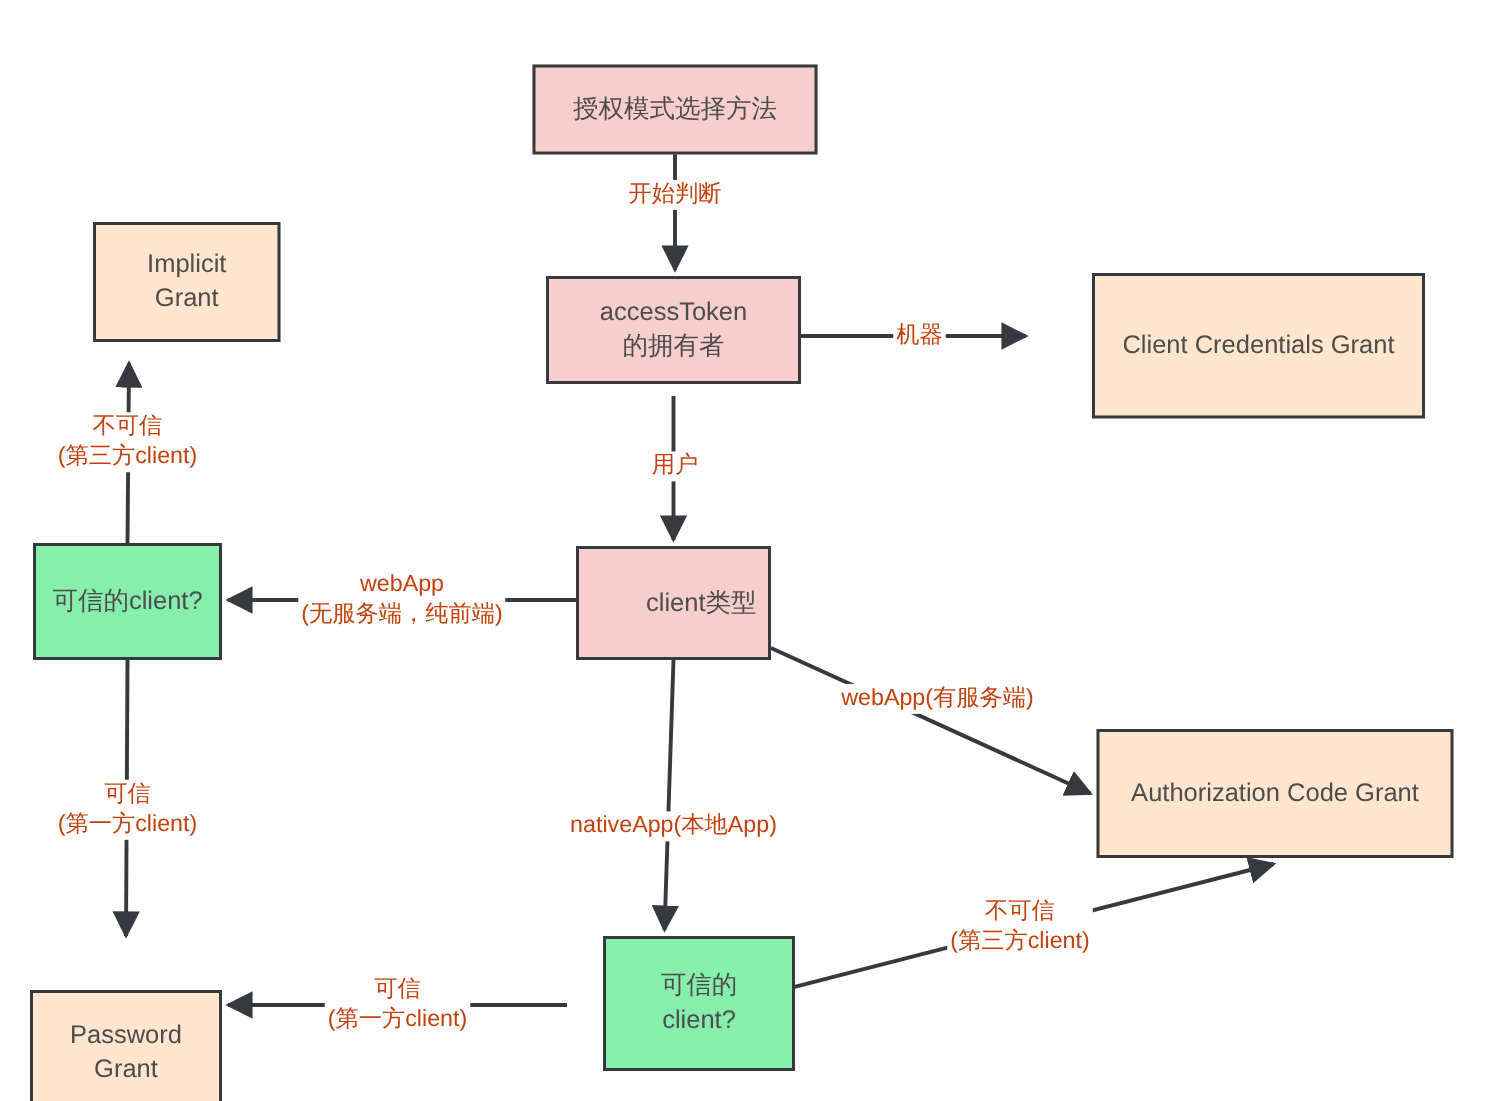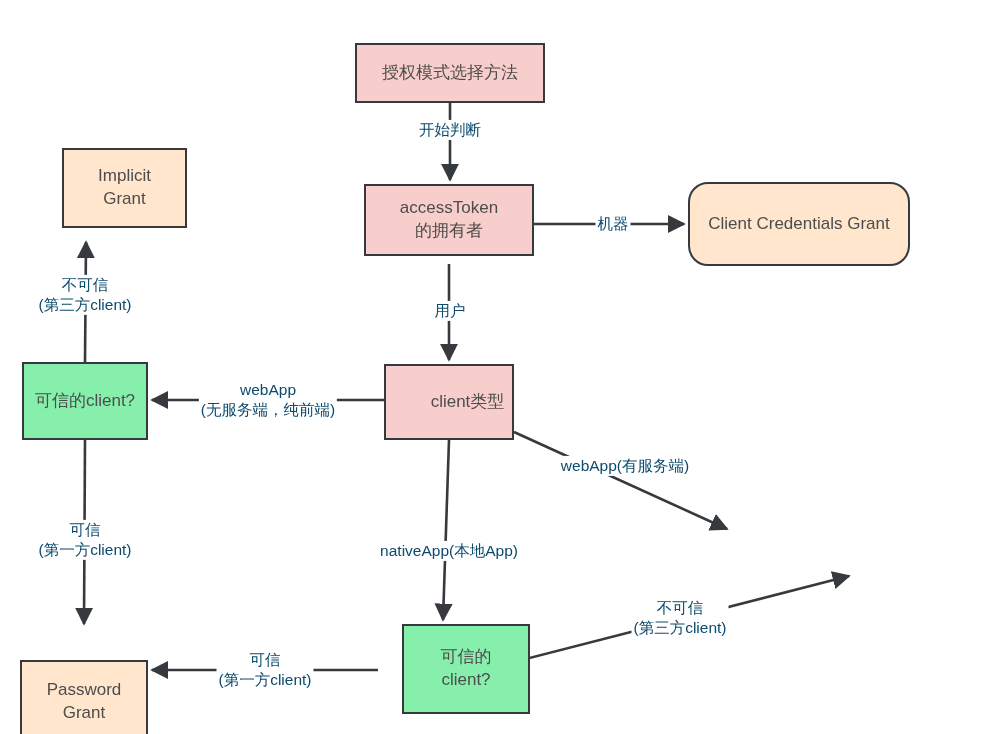--- a/index.html
+++ b/index.html
@@ -37,21 +37,21 @@
     line-height: 1.35;
     white-space: pre-line;
     z-index: 3;
   }
   .node.pink   { background: #f8cecc; }
   .node.orange { background: #ffe6cc; }
   .node.yellow { background: #86efac; }
 
   .edge-label {
     position: absolute;
-    color: #0c4a6e;
+    color: #c2410c;
     font-size: 15.5px;
     line-height: 1.3;
     text-align: center;
     white-space: pre-line;
     background: #ffffff;
     padding: 0 2px;
     transform: translate(-50%, -50%);
     z-index: 4;
     pointer-events: none;
   }
@@ -87,29 +87,30 @@
 
       <path d="M 378 670 L 152 670"></path>
 
       <path d="M 506 664 L 849 576"></path>
     </g>
   </svg>
 
   <div class="node pink" style="left:355px;top:12px;width:190px;height:60px;margin-top:31px;">授权模式选择方法</div>
   <div class="node pink" style="left:364px;top:184px;width:170px;height:72px;">accessToken
 的拥有者</div>
-  <div class="node orange" style="left:688px;top:182px;width:222px;height:84px;border-radius:20px;">Client  Credentials Grant</div>
+  <div class="node orange" style="left:728px;top:182px;width:222px;height:97px;">Client  Credentials Grant</div>
   <div class="node pink" style="left:384px;top:364px;width:130px;height:76px;padding-left:37px;">client类型</div>
   <div class="node yellow" style="left:22px;top:362px;width:126px;height:78px;">可信的client?</div>
   <div class="node orange" style="left:24px;top:148px;width:125px;height:80px;margin-left:38px;">Implicit
 Grant</div>
   <div class="node orange" style="left:20px;top:660px;width:128px;height:84px;">Password
 Grant</div>
   <div class="node yellow" style="left:378px;top:624px;width:128px;height:90px;margin-left:24px;">可信的
 client?</div>
+  <div class="node orange" style="left:731px;top:486px;width:238px;height:86px;">Authorization Code Grant</div>
 
   <div class="edge-label" style="left:450px;top:130px;">开始判断</div>
   <div class="edge-label" style="left:613px;top:224px;">机器</div>
   <div class="edge-label" style="left:450px;top:311px;">用户</div>
   <div class="edge-label" style="left:268px;top:400px;">webApp
 (无服务端，纯前端)</div>
   <div class="edge-label" style="left:625px;top:466px;">webApp(有服务端)</div>
   <div class="edge-label" style="left:449px;top:551px;">nativeApp(本地App)</div>
   <div class="edge-label" style="left:85px;top:295px;">不可信
 (第三方client)</div>

